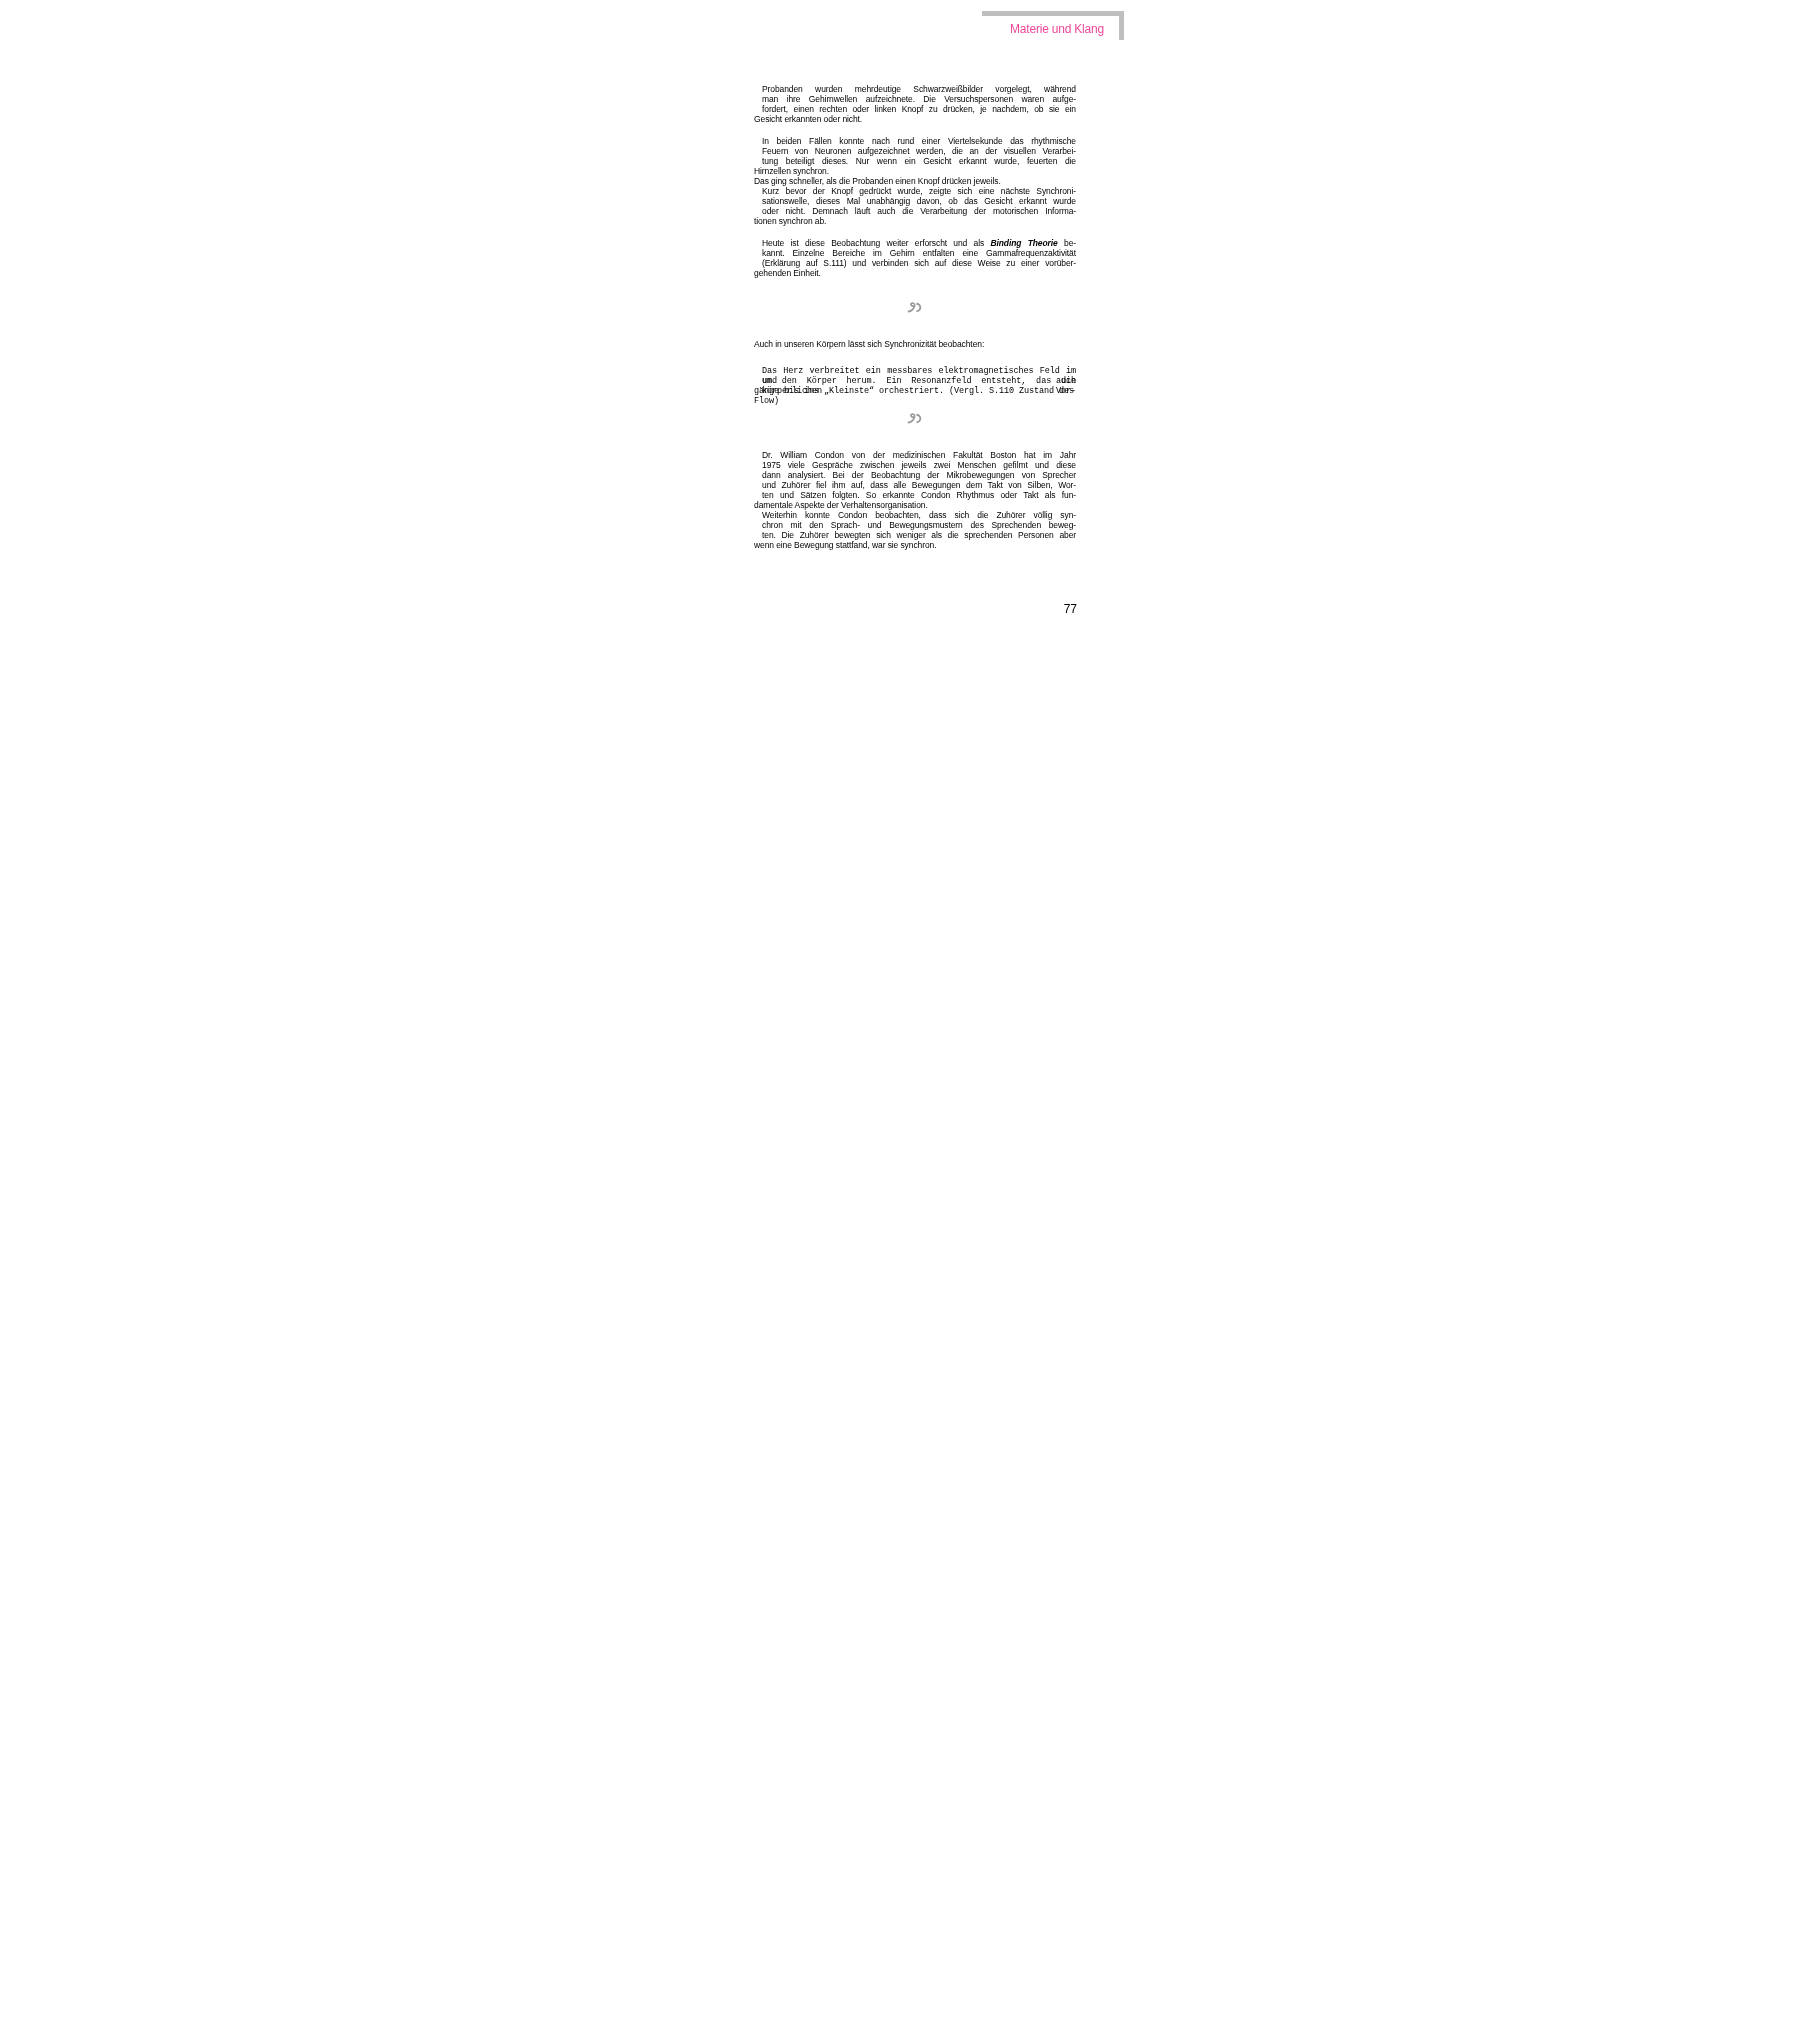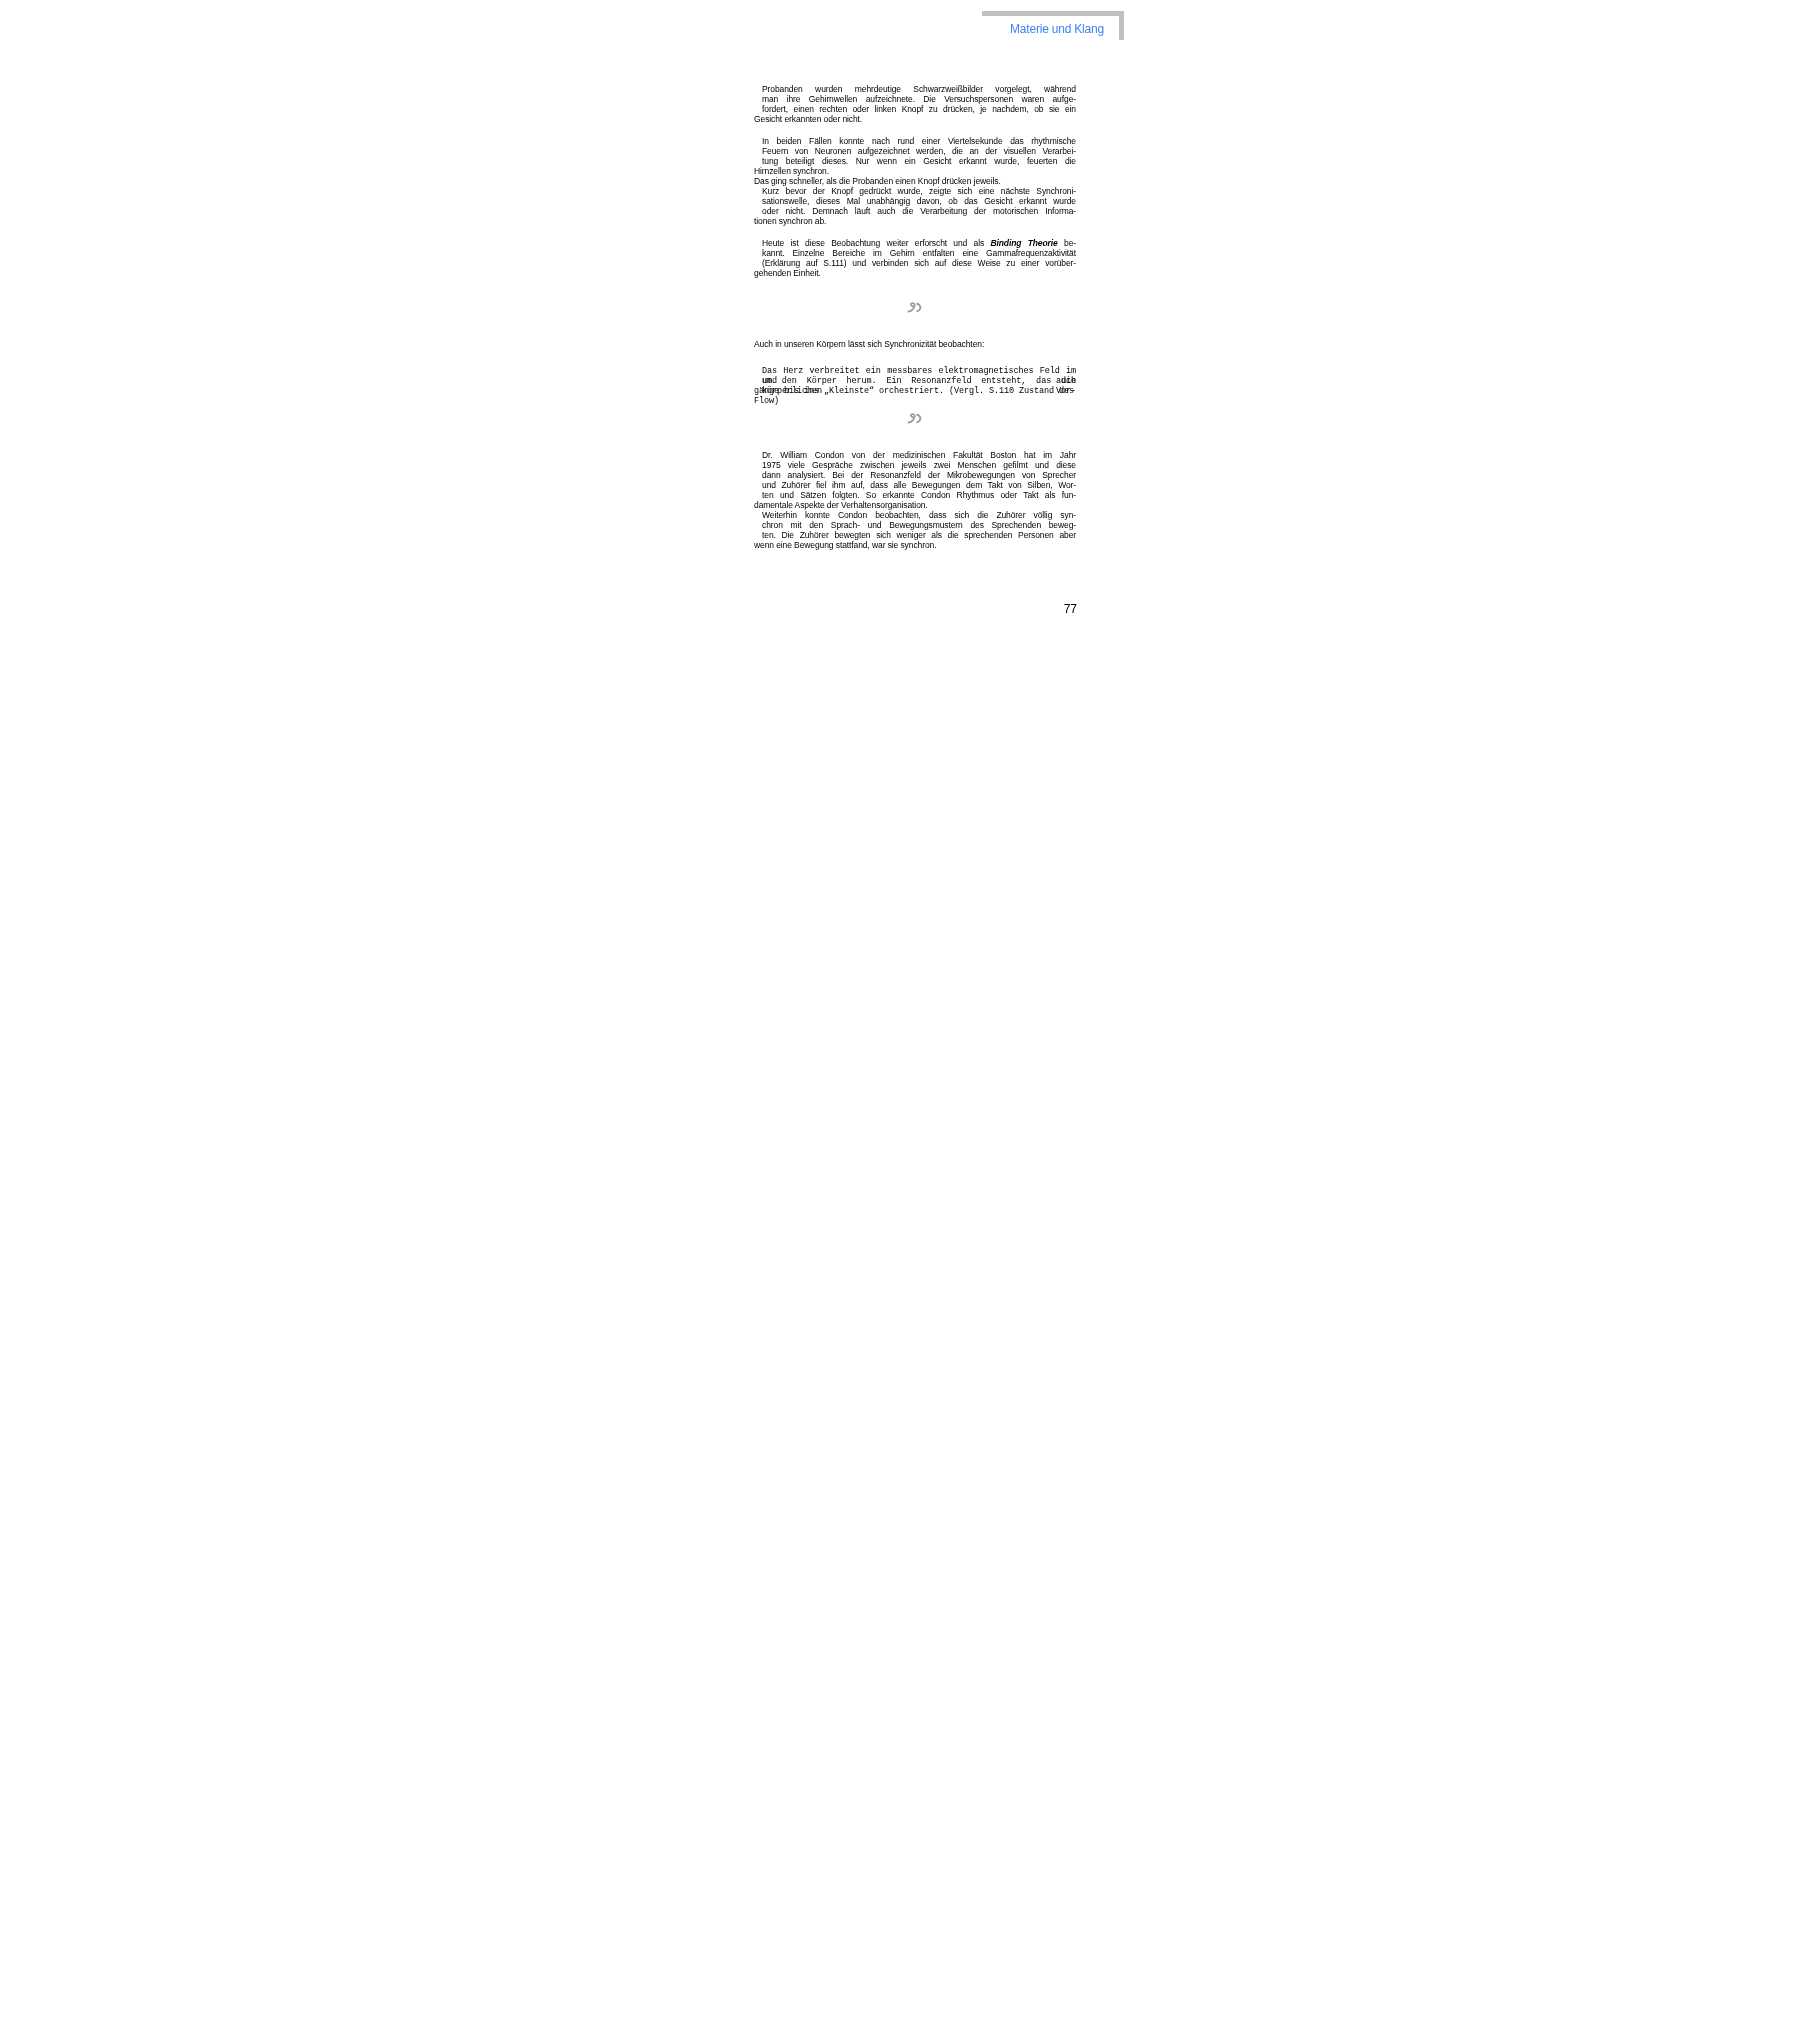--- a/index.html
+++ b/index.html
@@ -36,21 +36,21 @@
     background: var(--bar-gray, #bfbfbf);
   }
   .page-title {
     position: absolute;
     top: 23px;
     right: 33px;
     font-size: 12px;
     line-height: 13.8px;
     letter-spacing: -0.2px;
     white-space: nowrap;
-    color: #3b82f6;
+    color: #ec4899;
   }
   
   .para {
     position: absolute;
     left: 72px;
     width: 322px;
     font-size: 8.5px;
     letter-spacing: -0.1px;
   }
   .line {
@@ -132,21 +132,21 @@
       </div>
       <div class="ornament" style="top: 413px;"><svg width="17" height="10.5" viewBox="0 0 66 40" xmlns="http://www.w3.org/2000/svg">
           <g fill="none" stroke="#9b9b9b" stroke-linecap="butt">
             <path d="M 3 37 C 12 37 19 33 24 26 C 30 18 32 9 26 5 C 21 2 14 5 15.5 10.5 C 17 16 25 17 29 13.5" stroke-width="6.5"></path>
             <path d="M 36.5 6.5 A 15.5 14.5 0 1 1 36.5 35.5" stroke-width="7.2"></path>
           </g>
         </svg></div>
       <div class="para" style="top: 450px;">
         <div class="line justify">Dr. William Condon von der medizinischen Fakultät Boston hat im Jahr</div>
         <div class="line justify">1975 viele Gespräche zwischen jeweils zwei Menschen gefilmt und diese</div>
-        <div class="line justify">dann analysiert. Bei der Resonanzfeld der Mikrobewegungen von Sprecher</div>
+        <div class="line justify">dann analysiert. Bei der Beobachtung der Mikrobewegungen von Sprecher</div>
         <div class="line justify">und Zuhörer fiel ihm auf, dass alle Bewegungen dem Takt von Silben, Wor-</div>
         <div class="line justify">ten und Sätzen folgten. So erkannte Condon Rhythmus oder Takt als fun-</div>
         <div class="line">damentale Aspekte der Verhaltensorganisation.</div>
         <div class="line justify">Weiterhin konnte Condon beobachten, dass sich die Zuhörer völlig syn-</div>
         <div class="line justify">chron mit den Sprach- und Bewegungsmustern des Sprechenden beweg-</div>
         <div class="line justify">ten. Die Zuhörer bewegten sich weniger als die sprechenden Personen aber</div>
         <div class="line">wenn eine Bewegung stattfand, war sie synchron.</div>
       </div>
     </div>
 

